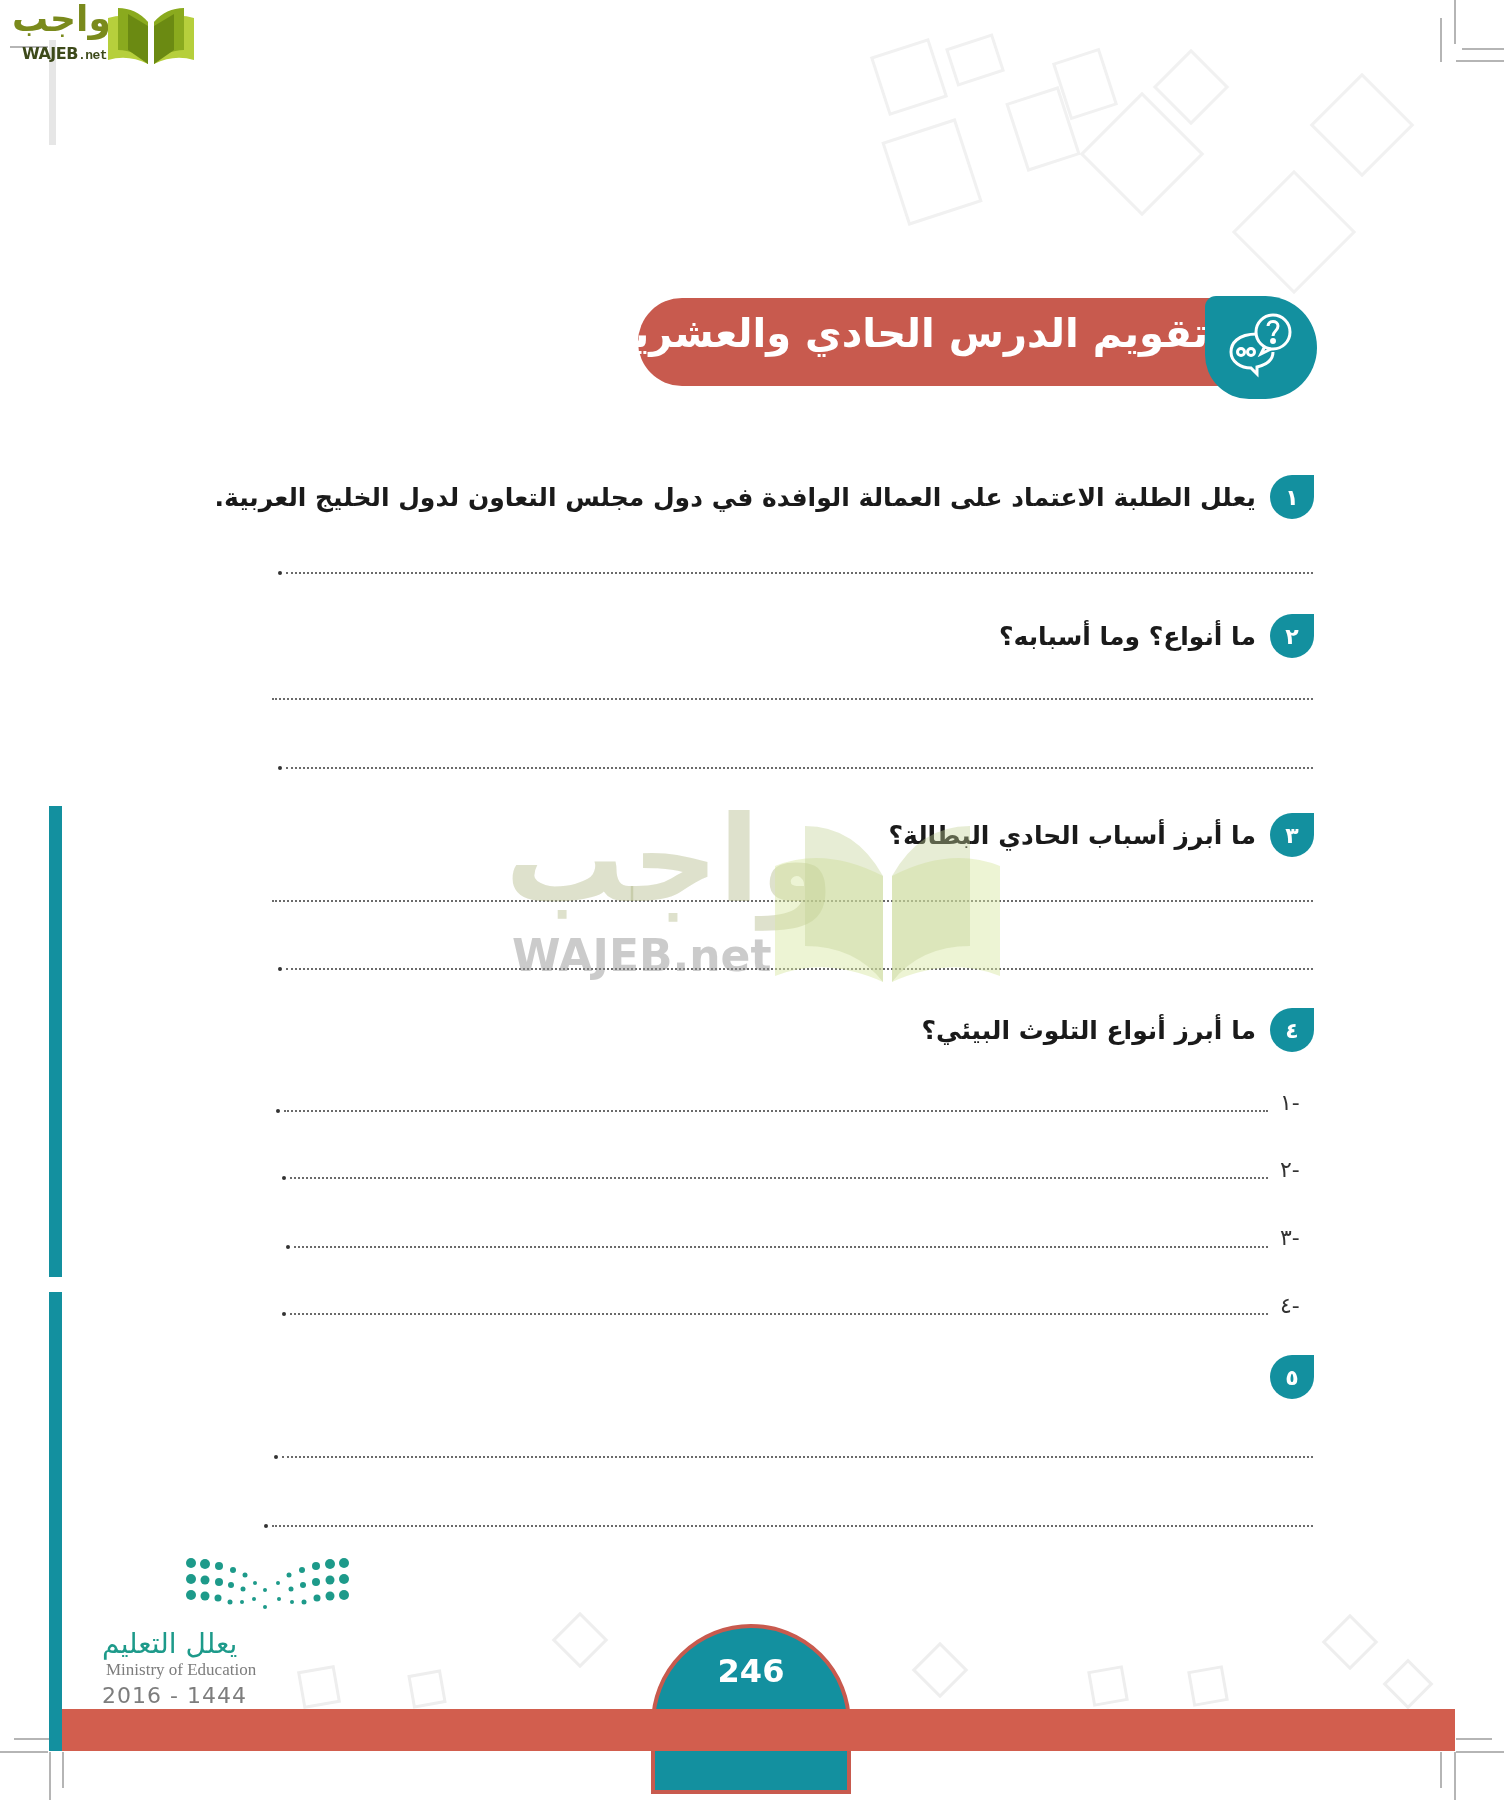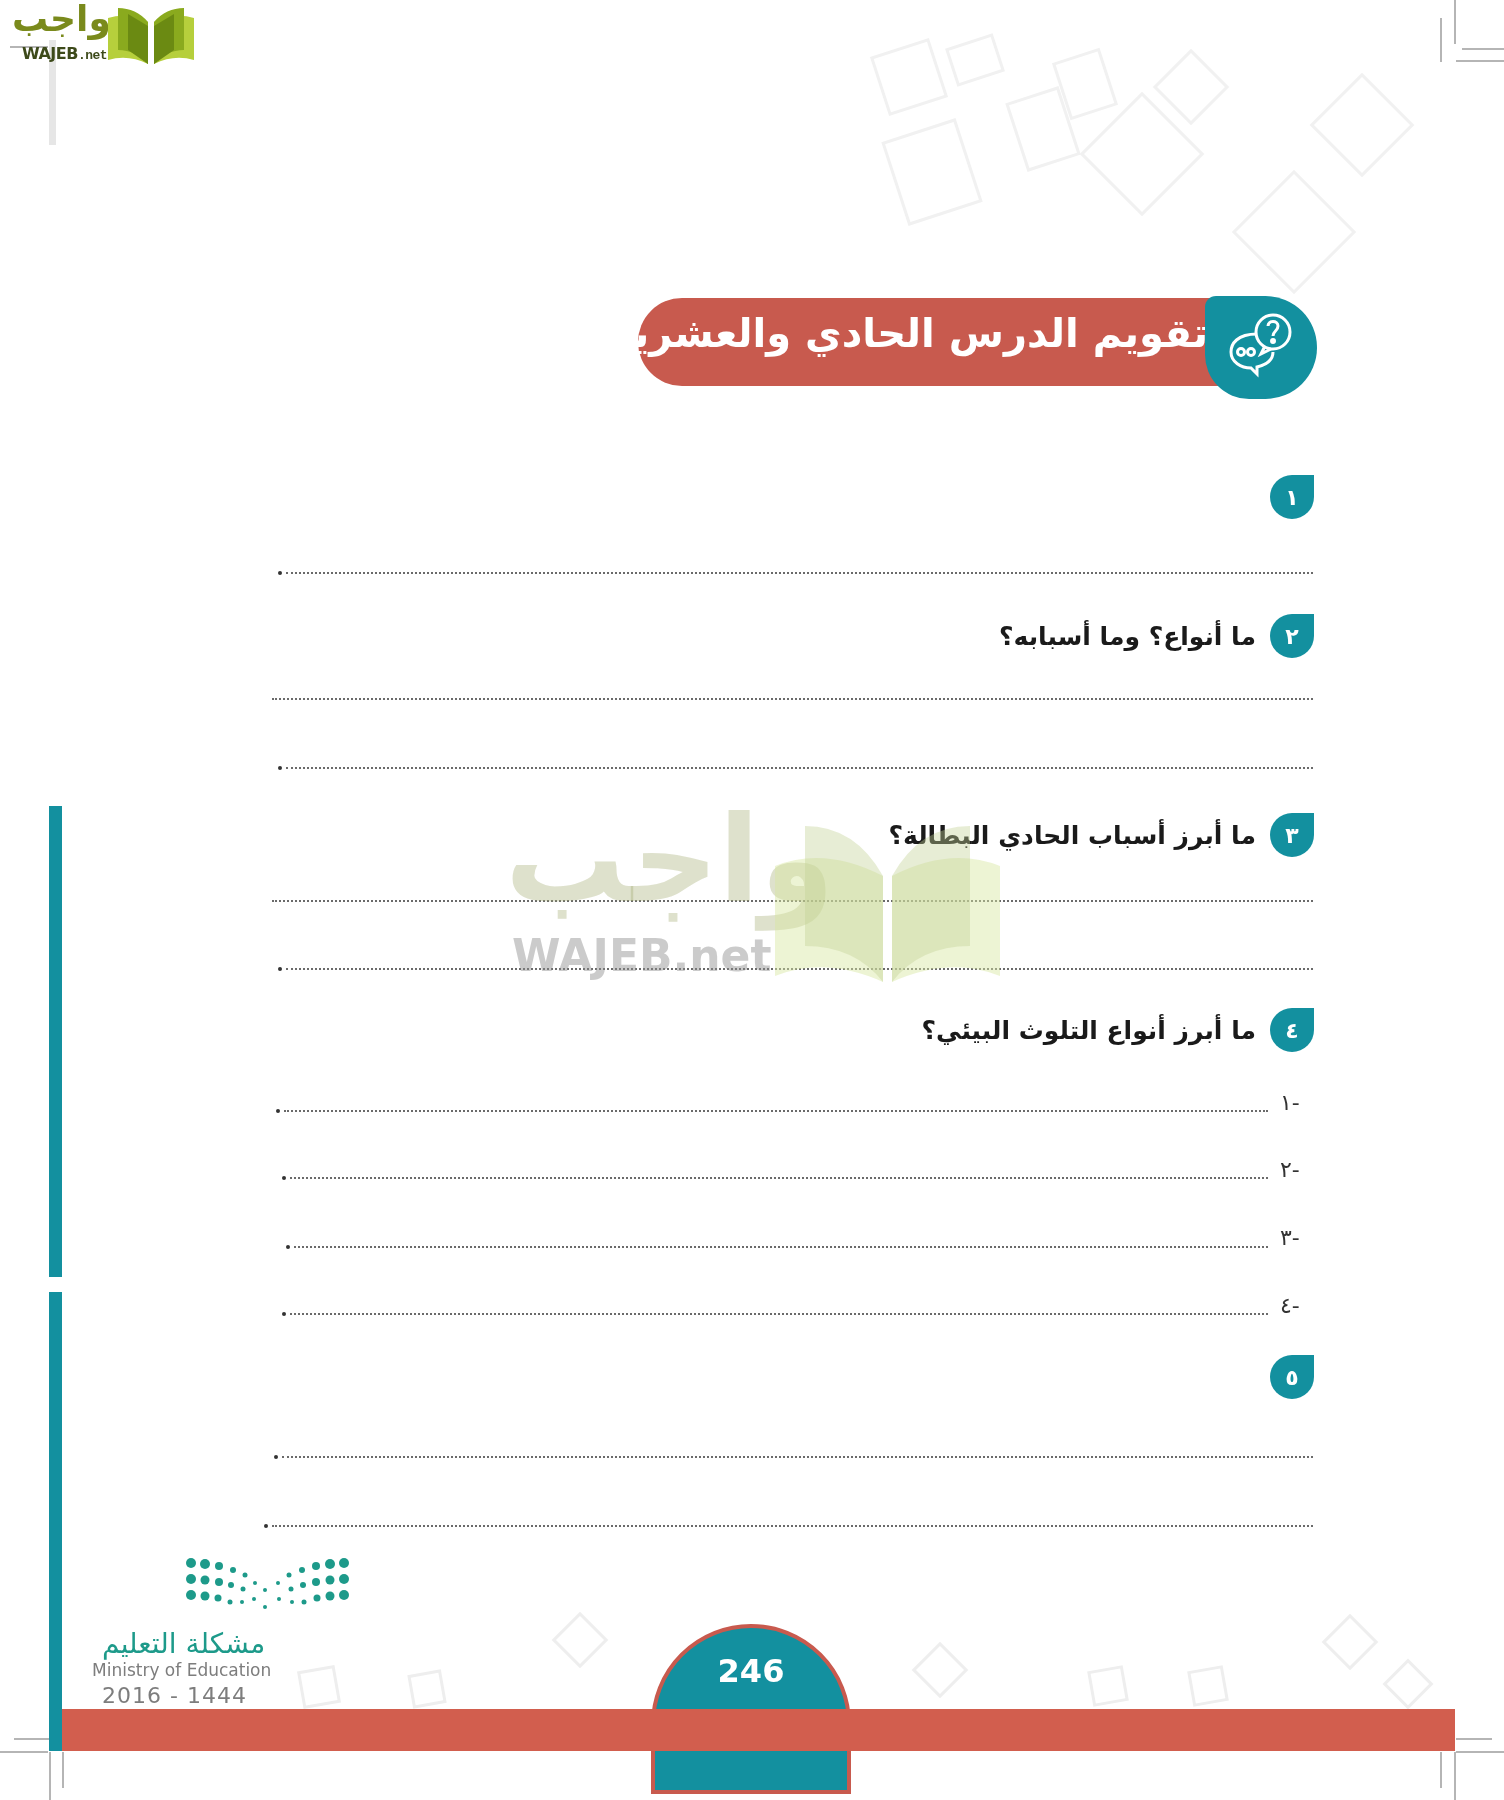--- a/index.html
+++ b/index.html
@@ -43,21 +43,21 @@
   .leftgray { left:49px; top:40px; width:7px; height:105px; background:#e6e6e6; }
 
   
   .wm-ar { left:505px; top:790px; font-size:120px; font-weight:bold; color:rgba(160,170,110,0.35); direction:rtl; }
   .wm-en { left:512px; top:930px; font-size:44px; font-weight:bold; color:rgba(140,140,140,0.45); }
   .wm-book { left:775px; top:816px; width:225px; height:166px; }
 
   
   .ministry-dots { left:185px; top:1557px; }
   .ministry-ar { left:102px; top:1627px; font-size:28px; color:#1d9a8a; direction:rtl; }
-  .ministry-en { left:92px; top:1660px; font-size:17px; color:#7d7d7d; }
+  .ministry-en { left:106px; top:1660px; font-size:17px; color:#7d7d7d;font-family:Liberation Serif, serif; }
   .ministry-year { left:102px; top:1683px; font-size:22px; color:#7d7d7d; letter-spacing:1px; }
 
   .bottom-bar { left:62px; top:1709px; width:1393px; height:42px; background:#d25e4e; }
   .page-num-dome { left:651px; top:1624px; width:200px; height:170px; background:#13909f;
                    border:4px solid #c85a4e; border-radius:100px 100px 0 0; box-sizing:border-box; }
   .page-num { left:651px; top:1652px; width:200px; text-align:center; color:#fff; font-size:32px; font-weight:bold; }
 </style>
 </head>
 <body>
 
@@ -112,20 +112,21 @@
     <circle cx="24" cy="40" r="3.5"></circle>
     <circle cx="46" cy="20" r="17"></circle>
     <path d="M38 34 L34 42 L44 37"></path>
     <path d="M41 14 C41 8 51 8 51 14 C51 19 46 19 46 24"></path>
     <circle cx="46" cy="29" r="1.5" fill="#fff"></circle>
   </svg>
 </div>
 
 <div class="q" style="top:474px;">
   <span class="badge">١</span>
+  <span class="q-text">يعلل الطلبة الاعتماد على العمالة الوافدة في دول مجلس التعاون لدول الخليج العربية.</span>
 </div>
 <div class="line" style="left:286px;top:572px;width:1027px;"></div>
 <div class="line-dot" style="left:278px;top:571px;"></div>
 
 <div class="q" style="top:613px;">
   <span class="badge">٢</span>
   <span class="q-text">ما أنواع؟ وما أسبابه؟</span>
 </div>
 <div class="line" style="left:272px;top:698px;width:1041px;"></div>
 <div class="line" style="left:286px;top:767px;width:1027px;"></div>
@@ -215,19 +216,19 @@
       <circle cx="106" cy="32" r="2.5"></circle>
       <circle cx="93" cy="26" r="2"></circle>
     <circle cx="159" cy="38" r="5"></circle>
       <circle cx="145" cy="39" r="4.5"></circle>
       <circle cx="132" cy="41" r="3.5"></circle>
       <circle cx="119" cy="45" r="2.5"></circle>
       <circle cx="107" cy="45" r="2"></circle>
       <circle cx="94" cy="42" r="2"></circle>
   </g>
 </svg>
-<span class="abs ministry-ar">مشكلة التعليم</span>
+<span class="abs ministry-ar">يعلل التعليم</span>
 <span class="abs ministry-en">Ministry of Education</span>
 <span class="abs ministry-year">2016 - 1444</span>
 
 <div class="abs page-num-dome"></div>
 <div class="abs bottom-bar"></div>
 <span class="abs page-num">246</span>
 
 </body></html>

